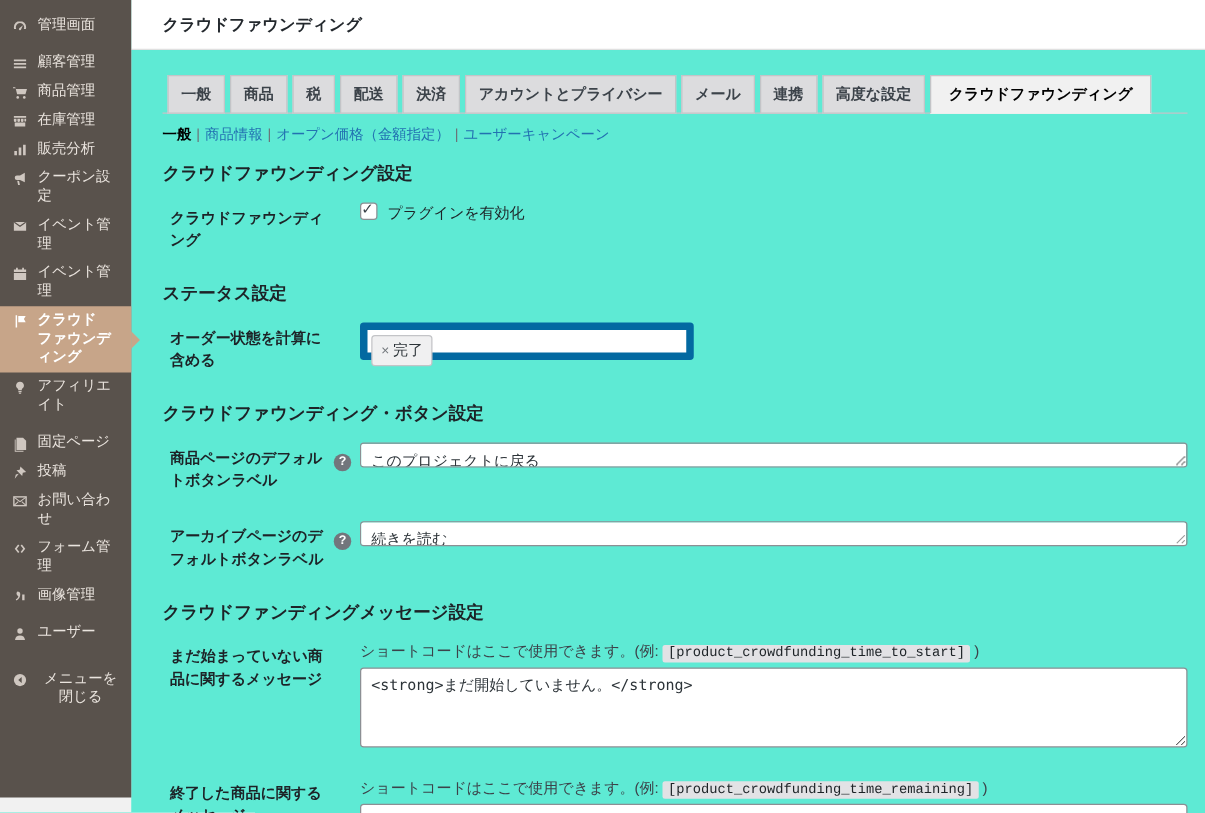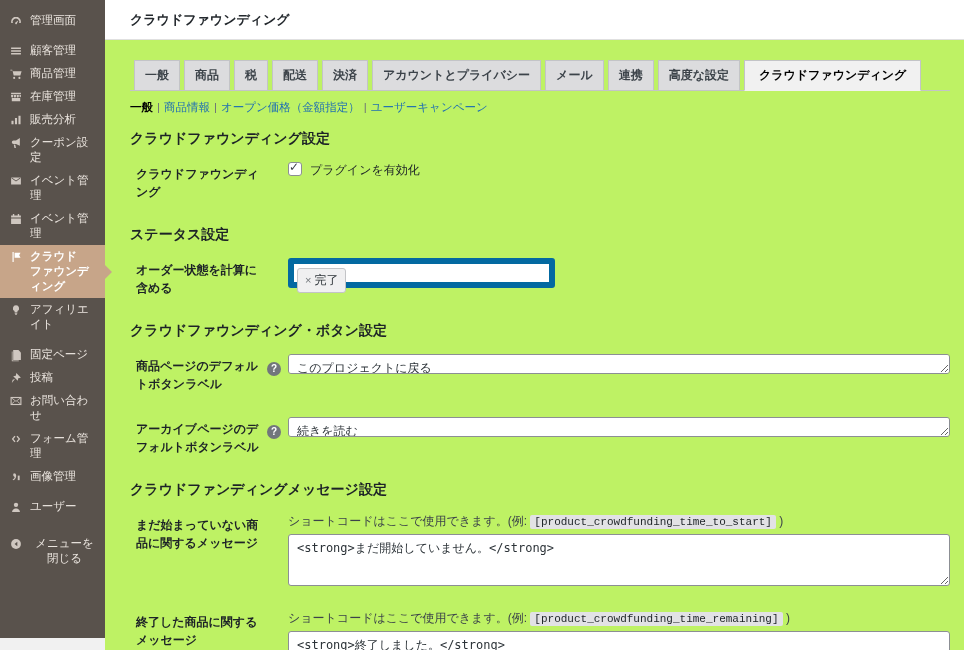--- a/index.html
+++ b/index.html
@@ -24,21 +24,21 @@
   .menu-item.active { background:var(--accent,#c7a589); color:#fff; font-weight:bold; }
   .menu-item.active .mi-icon { color:#fff; }
   .menu-item.active::after {
     content:""; position:absolute; right:-7px; top:50%; margin-top:-7px;
     border:7px solid transparent; border-left:7px solid var(--accent,#c7a589); border-right:0;
   }
   .menu-item .mi-label { white-space:pre-line; }
   .sep-before { margin-top:7px; }
   .sep-before-lg { margin-top:14px;text-align:center; }
   
-  #main { position:absolute; left:105px; right:0; top:0; bottom:0; background:#bef264; }
+  #main { position:absolute; left:105px; right:0; top:0; bottom:0; background:#5eead4; }
   #topbar {
     height:40px; background:#fff; border-bottom:1px solid #e0e0e0;
     display:flex; align-items:center; padding-left:25px;
   }
   #page-title { font-weight:bold; font-size:13px; color:#23282d; }
   #content { padding:20px 14px 0 25px; }
   
   #tab-bar { border-bottom:1px solid #c3c4c7; padding-left:4px; }
   .nav-tab {
     display:inline-block; vertical-align:bottom; margin:0 4px -1px 0;
@@ -88,21 +88,21 @@
     border-radius:3px; padding:3px 7px; font-size:12px; color:#2c3338; margin:0 3px 0 0;
   }
   .s2-tag .tag-x { color:#72777c; margin-right:3px; cursor:pointer; font-size:11px; }
   
   textarea {
     display:block; width:100%; background:#fff; border:1px solid #8c8f94;
     border-radius:3px; padding:5px 8px; font-size:12px; color:#2c3338;
     font-family:"DejaVu Sans Mono","Liberation Mono",monospace; resize:both;
   }
   textarea.one-line { height:20px; }
-  textarea.multi-line { height:52px; }
+  textarea.multi-line { height:64px; }
   
   .desc-line { font-size:12px; color:#3c434a; margin-bottom:4px; }
   .desc-line code {
     font-family:Liberation Mono, monospace; font-size:11px;
     background:#e2e2e5; color:#1d2327; padding:1px 4px; border-radius:2px;
   }
 </style>
 </head>
 <body>
 

